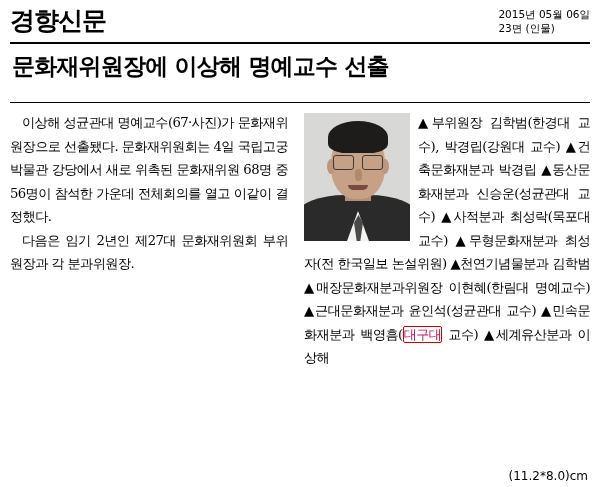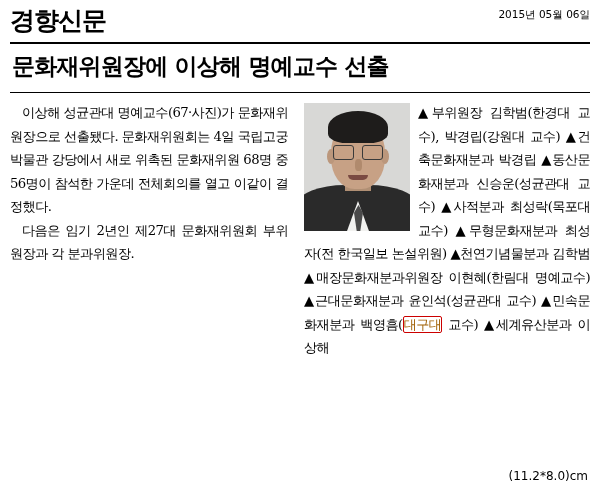--- a/index.html
+++ b/index.html
@@ -45,21 +45,21 @@
     line-height: 14px;
     color: #000;
     padding-top: 1px;
     white-space: nowrap;
   }
   
   .headline-band {
     border-top: 2.5px solid #000;
     border-bottom: 1.2px solid #000;
     margin-top: 2px;
-    padding: 8px 2px 12px 2px;
+    padding: 8px 2px 22px 2px;
   }
   .headline {
     font-family: "DejaVu Serif", "Liberation Serif", serif;
     font-weight: bold;
     font-size: 23px;
     line-height: 28px;
     letter-spacing: -0.8px;
     white-space: nowrap;
   }
   
@@ -168,21 +168,21 @@
     left: 44px; top: 72px; width: 20px; height: 5px;
     background: #7a4a42; border-radius: 0 0 10px 10px;
   }
   .photo .nose {
     position: absolute;
     left: 51px; top: 56px; width: 7px; height: 12px;
     background: #b08a6d; border-radius: 40%;
   }
   .highlight {
     border: 1.4px solid #cc0000;
-    color: #a16207;
+    color: #be185d;
     padding: 0 0;
     border-radius: 2px;
   }
   
   .footer {
     position: absolute;
     right: 12px;
     bottom: 4px;
     font-size: 12px;
     color: #000;
@@ -190,20 +190,21 @@
 </style>
 </head>
 <body>
 
 <div class="page">
 
   <div class="masthead">
     <div class="paper-title">경향신문</div>
     <div class="issue-info">
       <div>2015년 05월 06일</div>
+      <div>23면 (인물)</div>
     </div>
   </div>
 
   <div class="headline-band">
     <div class="headline">문화재위원장에 이상해 명예교수 선출</div>
   </div>
 
   <div class="body-area">
 
     <div class="col col-left">

